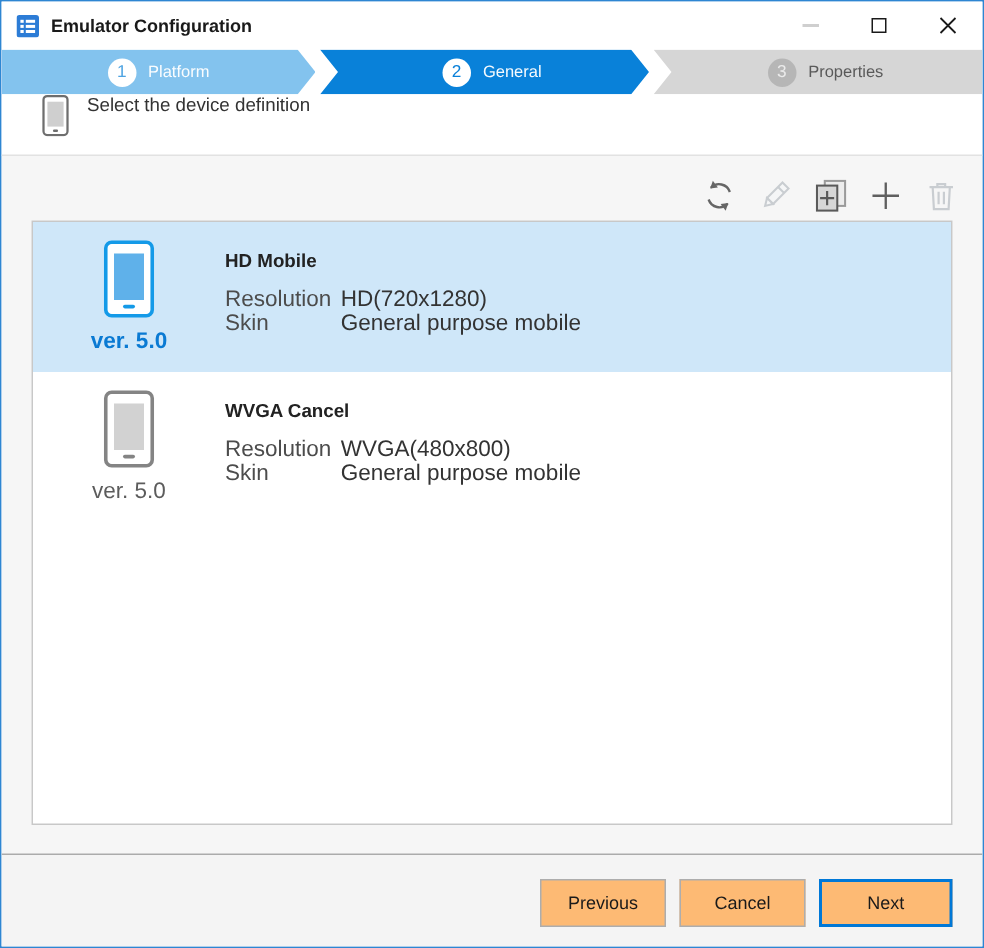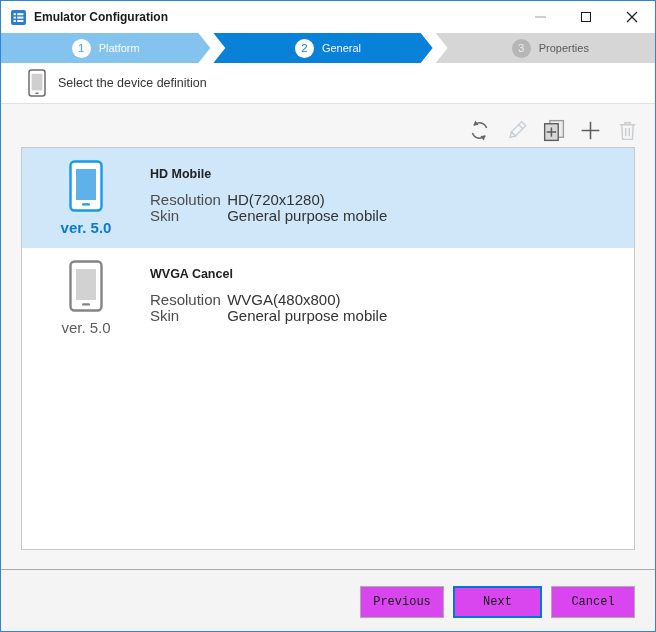--- a/index.html
+++ b/index.html
@@ -31,21 +31,21 @@
   .step-num { width:19px; height:19px; border-radius:50%; display:flex; align-items:center;
     justify-content:center; font-size:11.5px; flex:0 0 auto; }
   .step-1 .step-num { background:#fff; color:#4da3e2; }
   .step-2 .step-num { background:#fff; color:#0a80d9; }
   .step-3 .step-num { background:#b6b6b6; color:#ebebeb; }
   .step-label { font-size:11px; }
   .step-1 .step-label, .step-2 .step-label { color:rgba(255,255,255,.96); }
   .step-3 .step-label { color:#5a5a5a; }
   
   .subheader { position:absolute; top:62px; left:0; width:654px; height:41px; background:#fff;
-    border-bottom:1px solid #e2e2e2; display:flex; align-items:center; padding-left:27px; gap:12px; }
+    border-bottom:1px solid #e2e2e2; display:flex; align-items:flex-start; padding-left:27px; gap:12px; }
   .subheader-text { font-size:12.5px; color:#333; }
   
   .body { position:absolute; top:103px; left:0; width:654px; height:465px; background:#f6f6f6; }
   .toolbar { position:absolute; top:8px; right:14px; height:36px; display:flex; gap:10px; align-items:center; }
   .tool-btn { width:27px; height:27px; display:flex; align-items:center; justify-content:center; }
   .tool-btn.enabled { cursor:pointer; }
   .list-panel { position:absolute; left:20px; top:43px; width:614px; height:403px;
     background:#fff; border:1px solid #c8c8c8; overflow:hidden; }
   .device-item { height:100px; display:flex; cursor:pointer; background:#fff; }
   .device-item.selected { background:#cfe7f9; }
@@ -55,22 +55,22 @@
   .device-item:not(.selected) .ver-label { color:#5c5c5c; }
   .main-col { padding-top:19px; }
   .t-name { font-size:12.5px; font-weight:bold; color:#222; margin-bottom:11px; }
   .spec-row { font-size:15px; line-height:16px; margin-top:0; }
   .spec-label { display:inline-block; width:73px; color:#4c4c4c; }
   .spec-value { color:#333; }
   
   .footer { position:absolute; left:0; top:568px; width:654px; height:62px; background:#f4f4f4;
     border-top:1px solid #ababab; display:flex; justify-content:flex-end; align-items:flex-start;
     padding:16px 20px 0 0; gap:9px; }
-  .btn { height:32px; background:#d946ef; border:1px solid #adadad; font-size:12px; color:#1a1a1a;
-    font-family:Liberation Mono, monospace; cursor:pointer; }
+  .btn { height:32px; background:#fdba74; border:1px solid #adadad; font-size:12px; color:#1a1a1a;
+    font-family:Liberation Sans, sans-serif; cursor:pointer; }
   .btn-previous { width:84px; }
   .btn-next { width:89px; border:2px solid #0078d7; }
   .btn-cancel { width:84px; }
   svg { display:block; }
 </style>
 </head>
 <body>
 
 <div class="window">
 
@@ -214,17 +214,17 @@
             <span class="spec-value">General purpose mobile</span>
           </div>
         </div>
       </div>
 
     </div>
   </div>
 
   <div class="footer">
     <button class="btn btn-previous">Previous</button>
+    <button class="btn btn-cancel">Cancel</button>
     <button class="btn btn-next">Next</button>
-    <button class="btn btn-cancel">Cancel</button>
   </div>
 
 </div>
 
 </body></html>

